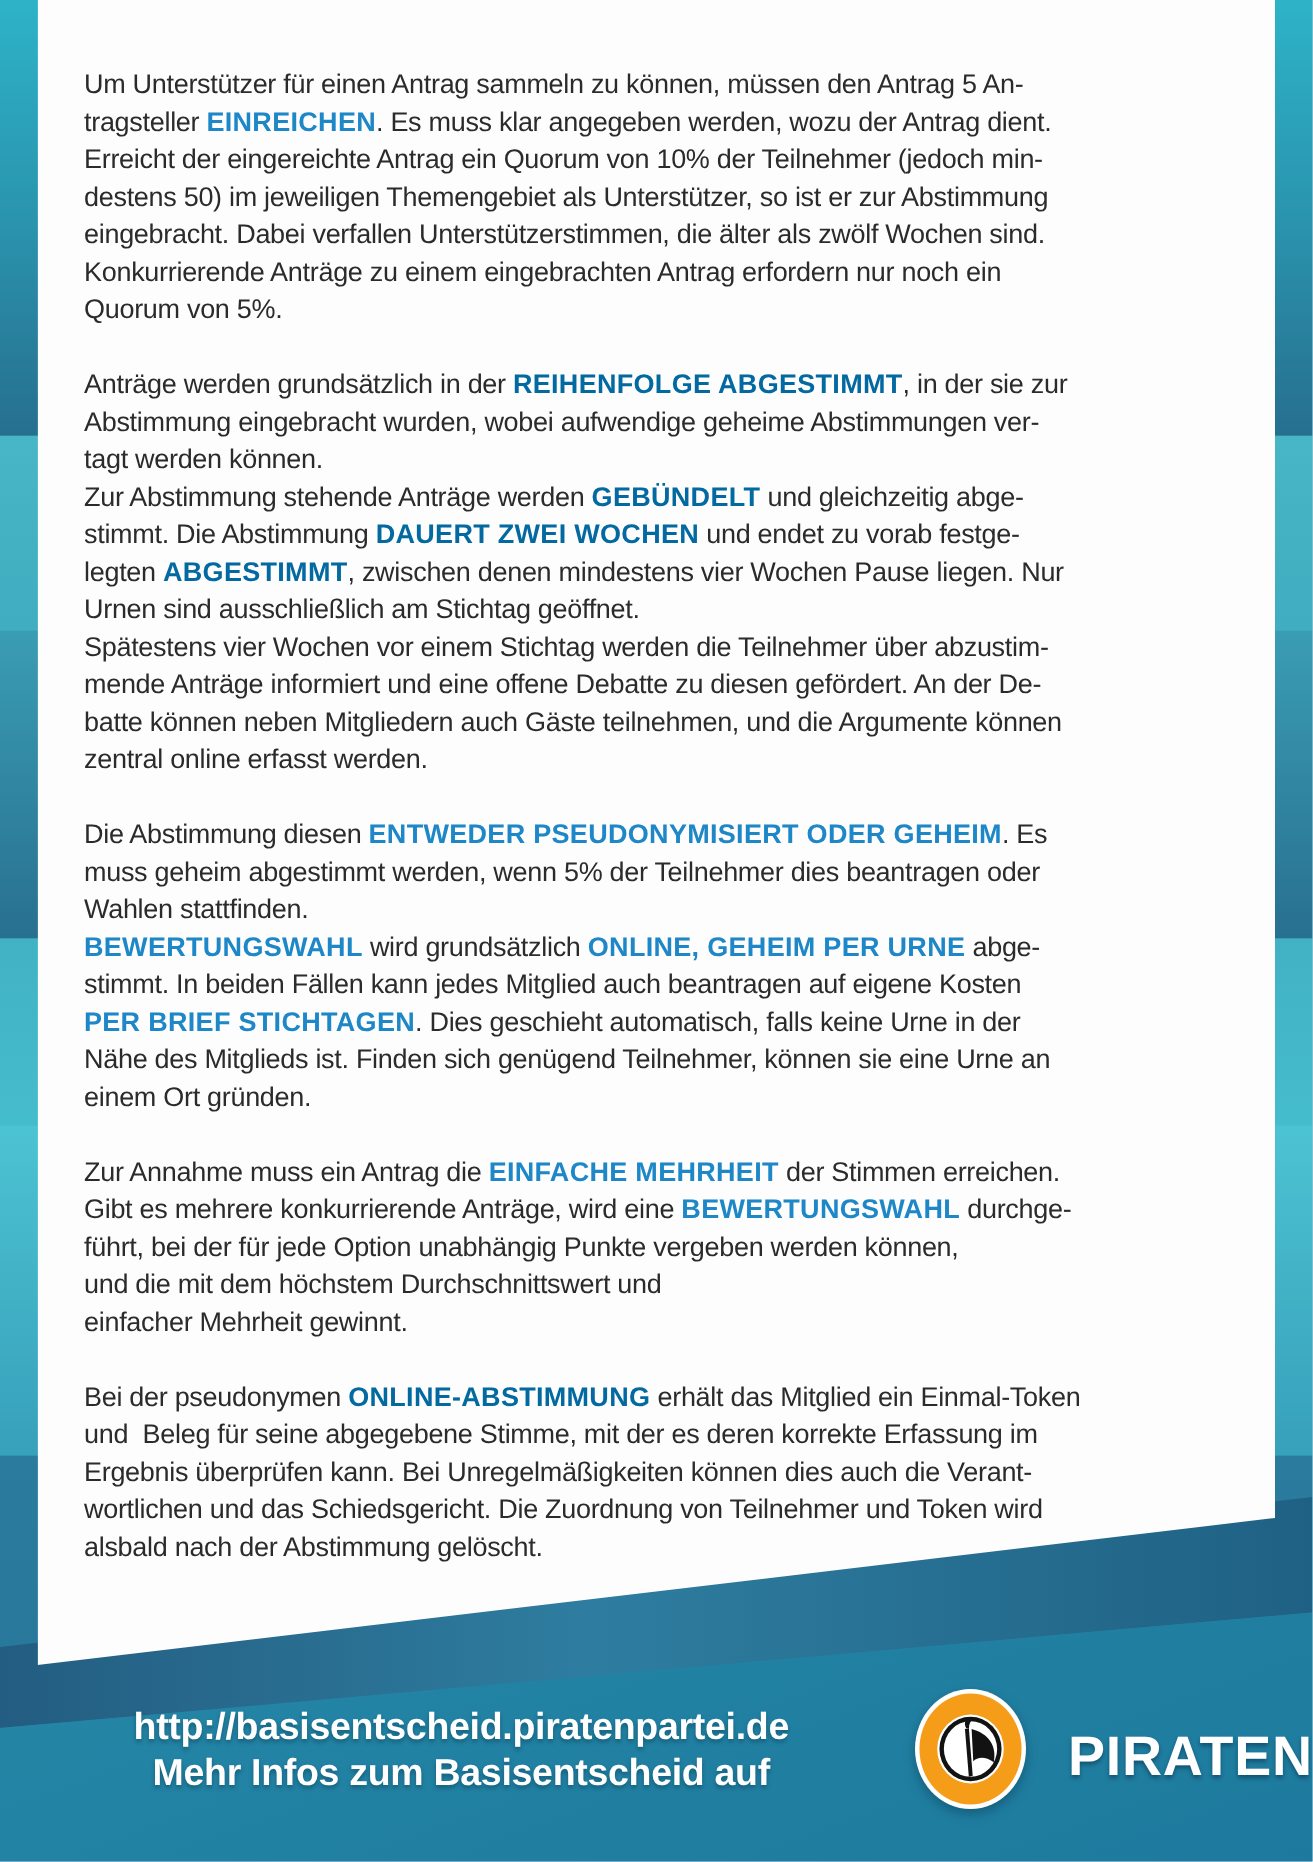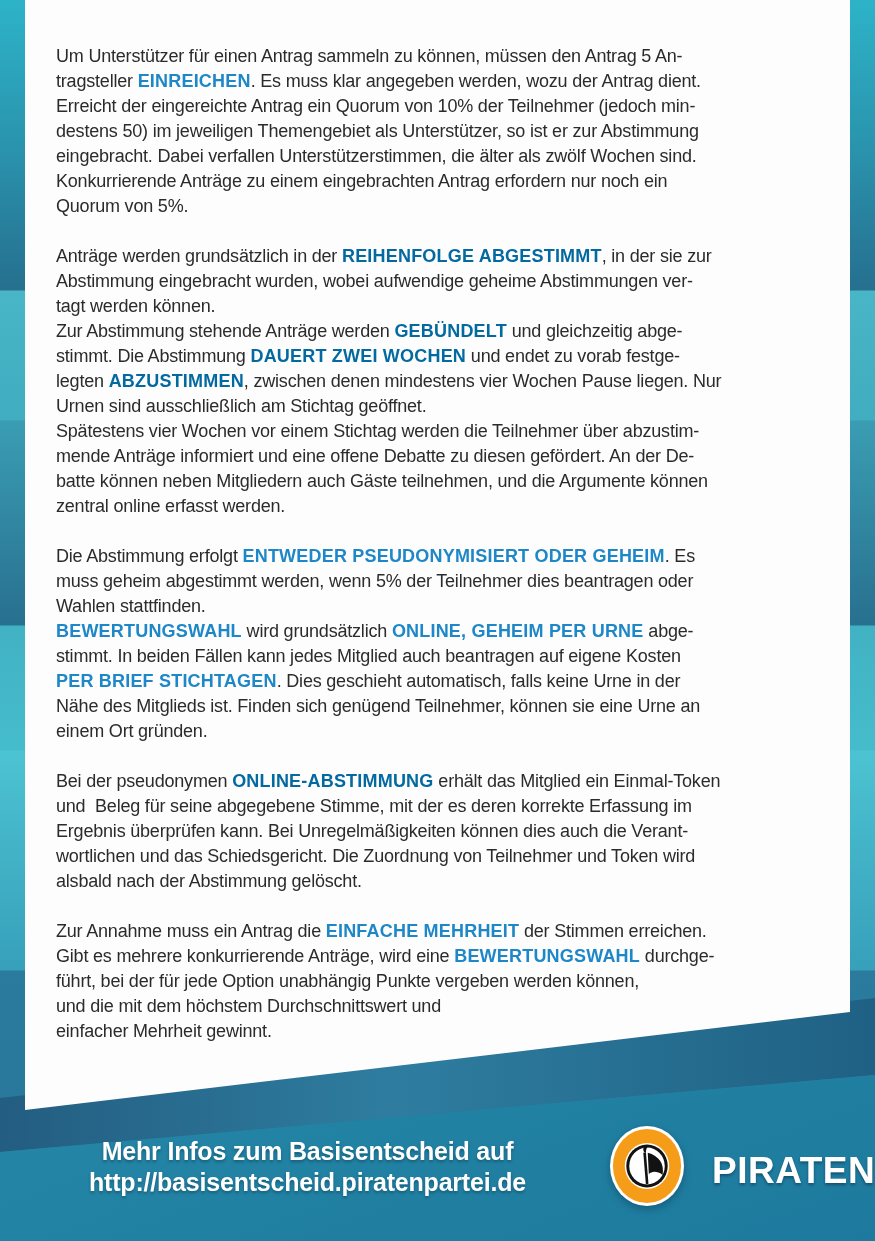--- a/index.html
+++ b/index.html
@@ -82,50 +82,50 @@
 Erreicht der eingereichte Antrag ein Quorum von 10% der Teilnehmer (jedoch min-
 destens 50) im jeweiligen Themengebiet als Unterstützer, so ist er zur Abstimmung
 eingebracht. Dabei verfallen Unterstützerstimmen, die älter als zwölf Wochen sind.
 Konkurrierende Anträge zu einem eingebrachten Antrag erfordern nur noch ein
 Quorum von 5%.</span></div>
       <div class="para"><span>Anträge werden grundsätzlich in der </span><span class="hl hl-orange">REIHENFOLGE ABGESTIMMT</span><span>, in der sie zur
 Abstimmung eingebracht wurden, wobei aufwendige geheime Abstimmungen ver-
 tagt werden können.
 Zur Abstimmung stehende Anträge werden </span><span class="hl hl-orange">GEBÜNDELT</span><span> und gleichzeitig abge-
 stimmt. Die Abstimmung </span><span class="hl hl-orange">DAUERT ZWEI WOCHEN</span><span> und endet zu vorab festge-
-legten </span><span class="hl hl-orange">ABZUSTIMMEN</span><span>, zwischen denen mindestens vier Wochen Pause liegen. Nur
+legten </span><span class="hl hl-orange">ABGESTIMMT</span><span>, zwischen denen mindestens vier Wochen Pause liegen. Nur
 Urnen sind ausschließlich am Stichtag geöffnet.
 Spätestens vier Wochen vor einem Stichtag werden die Teilnehmer über abzustim-
 mende Anträge informiert und eine offene Debatte zu diesen gefördert. An der De-
 batte können neben Mitgliedern auch Gäste teilnehmen, und die Argumente können
 zentral online erfasst werden.</span></div>
-      <div class="para"><span>Die Abstimmung erfolgt </span><span class="hl hl-blue">ENTWEDER PSEUDONYMISIERT ODER GEHEIM</span><span>. Es
+      <div class="para"><span>Die Abstimmung diesen </span><span class="hl hl-blue">ENTWEDER PSEUDONYMISIERT ODER GEHEIM</span><span>. Es
 muss geheim abgestimmt werden, wenn 5% der Teilnehmer dies beantragen oder
 Wahlen stattfinden.
 </span><span class="hl hl-blue">BEWERTUNGSWAHL</span><span> wird grundsätzlich </span><span class="hl hl-blue">ONLINE, GEHEIM PER URNE</span><span> abge-
 stimmt. In beiden Fällen kann jedes Mitglied auch beantragen auf eigene Kosten
 </span><span class="hl hl-blue">PER BRIEF STICHTAGEN</span><span>. Dies geschieht automatisch, falls keine Urne in der
 Nähe des Mitglieds ist. Finden sich genügend Teilnehmer, können sie eine Urne an
 einem Ort gründen.</span></div>
+      <div class="para"><span>Zur Annahme muss ein Antrag die </span><span class="hl hl-blue">EINFACHE MEHRHEIT</span><span> der Stimmen erreichen.
+Gibt es mehrere konkurrierende Anträge, wird eine </span><span class="hl hl-blue">BEWERTUNGSWAHL</span><span> durchge-
+führt, bei der für jede Option unabhängig Punkte vergeben werden können,
+und die mit dem höchstem Durchschnittswert und
+einfacher Mehrheit gewinnt.</span></div>
       <div class="para"><span>Bei der pseudonymen </span><span class="hl hl-orange">ONLINE-ABSTIMMUNG</span><span> erhält das Mitglied ein Einmal-Token
 und  Beleg für seine abgegebene Stimme, mit der es deren korrekte Erfassung im
 Ergebnis überprüfen kann. Bei Unregelmäßigkeiten können dies auch die Verant-
 wortlichen und das Schiedsgericht. Die Zuordnung von Teilnehmer und Token wird
 alsbald nach der Abstimmung gelöscht.</span></div>
-      <div class="para"><span>Zur Annahme muss ein Antrag die </span><span class="hl hl-blue">EINFACHE MEHRHEIT</span><span> der Stimmen erreichen.
-Gibt es mehrere konkurrierende Anträge, wird eine </span><span class="hl hl-blue">BEWERTUNGSWAHL</span><span> durchge-
-führt, bei der für jede Option unabhängig Punkte vergeben werden können,
-und die mit dem höchstem Durchschnittswert und
-einfacher Mehrheit gewinnt.</span></div>
     </div>
 </div>
 
 <div class="footer-info">
+  <div>http://basisentscheid.piratenpartei.de</div>
   <div>Mehr Infos zum Basisentscheid auf</div>
-  <div>http://basisentscheid.piratenpartei.de</div>
 </div>
 
 <div class="logo-wrap">
   <svg viewBox="0 0 100 108">
     <ellipse cx="50" cy="54" rx="50" ry="54" fill="#ffffff"></ellipse>
     <ellipse cx="50" cy="54" rx="46" ry="50" fill="#f59d18"></ellipse>
     <ellipse cx="50" cy="54" rx="30" ry="31" fill="#ffffff"></ellipse>
     <ellipse cx="50" cy="54" rx="28" ry="29" fill="#121212"></ellipse>
     <ellipse cx="50" cy="54" rx="24" ry="25" fill="#ffffff"></ellipse>
     <path d="M45 36 L48.5 35 L52 78 L48.5 79 Z" fill="#121212"></path>

